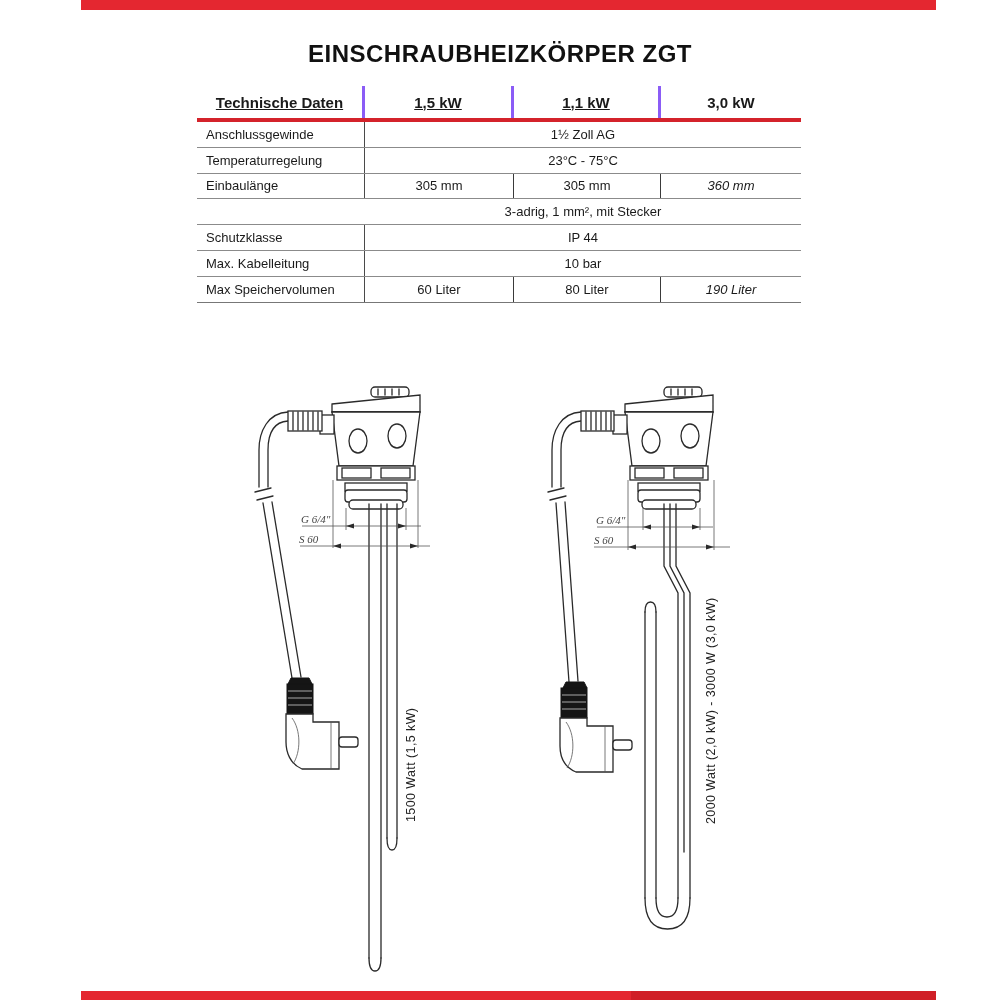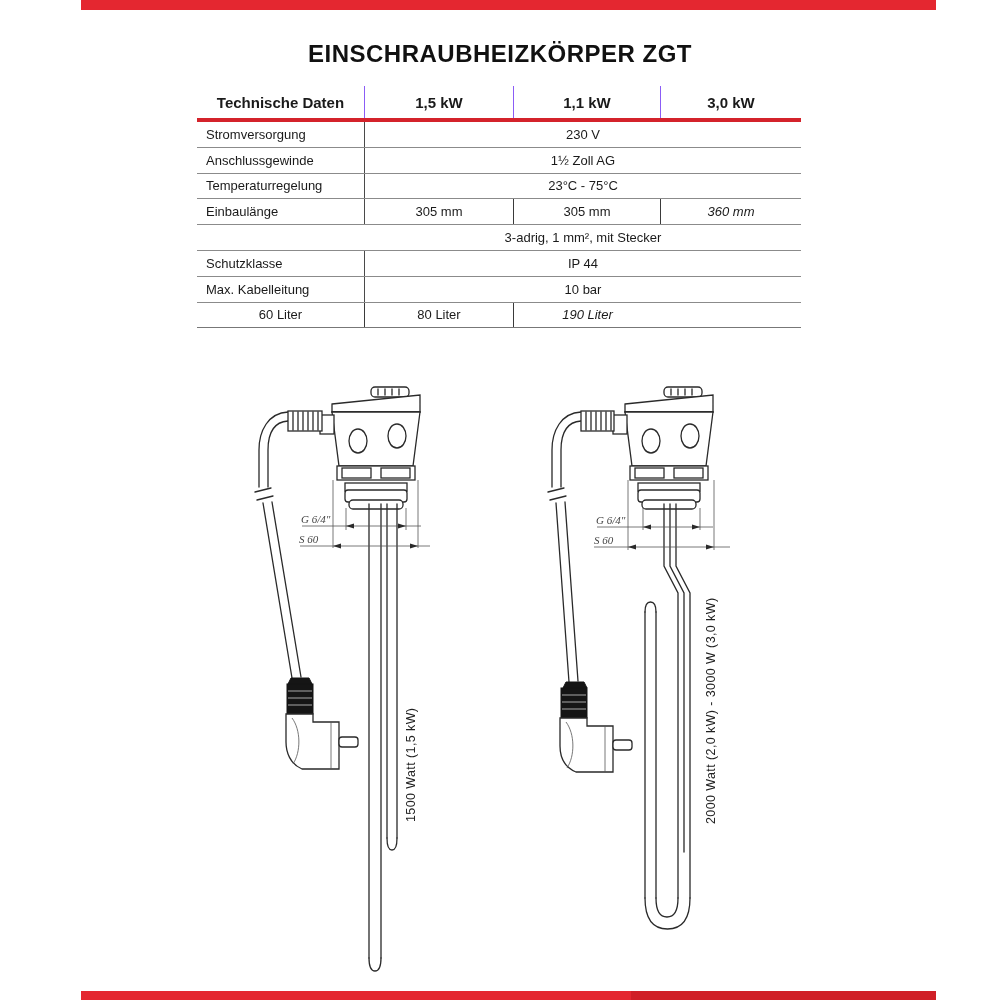--- a/index.html
+++ b/index.html
@@ -22,21 +22,21 @@
   #spec-table { position:absolute; left:197px; top:86px; width:604px; }
   .t-header {
     display:grid; grid-template-columns:168px 149px 147px 140px;
     height:36px; align-items:center;
     border-bottom:4px solid #d4232b;
   }
   .t-header > div {
     font-weight:bold; font-size:15px; text-align:center; height:100%;
     display:flex; align-items:center; justify-content:center;
   }
-  .t-header > div:not(:last-child){ border-right:1px solid #8b5cf6; }
+  .t-header > div:not(:last-child){ border-right:3px solid #8b5cf6;text-decoration:underline; }
   .t-row {
     display:grid; grid-template-columns:168px 149px 147px 140px;
     height:25.8px; align-items:center; border-bottom:1px solid #8b8b8b;
     font-size:13px;
   }
   .t-row:last-child { border-bottom:1.5px solid #777; }
   .t-row .lbl { padding-left:9px; border-right:1px solid #4a4a4a; height:100%;
     display:flex; align-items:center; }
   .t-row .val { text-align:center; }
   .t-row .span3 { grid-column:2 / 5; }
@@ -73,24 +73,20 @@
 
   <div id="spec-table">
     <div class="t-header">
       <div>Technische Daten</div>
       <div>1,5 kW</div>
       <div>1,1 kW</div>
       <div>3,0 kW</div>
     </div>
 
     <div class="t-row">
-      <div class="lbl">Stromversorgung</div>
-      <div class="val span3">230 V</div>
-    </div>
-    <div class="t-row">
       <div class="lbl">Anschlussgewinde</div>
       <div class="val span3">1½ Zoll AG</div>
     </div>
     <div class="t-row">
       <div class="lbl">Temperaturregelung</div>
       <div class="val span3">23°C - 75°C</div>
     </div>
     <div class="t-row">
       <div class="lbl">Einbaulänge</div>
       <div class="c2">305 mm</div>
@@ -102,20 +98,21 @@
     </div>
     <div class="t-row">
       <div class="lbl">Schutzklasse</div>
       <div class="val span3">IP 44</div>
     </div>
     <div class="t-row">
       <div class="lbl">Max. Kabelleitung</div>
       <div class="val span3">10 bar</div>
     </div>
     <div class="t-row">
+      <div class="lbl">Max Speichervolumen</div>
       <div class="c2">60 Liter</div>
       <div class="c3">80 Liter</div>
       <div class="c4">190 Liter</div>
     </div>
   </div>
 
   <svg style="left:240px; top:383px;" width="235" height="600" viewBox="240 383 235 600">
 
     <g>
       <rect class="wh" x="371" y="387" width="38" height="10" rx="4"></rect>

